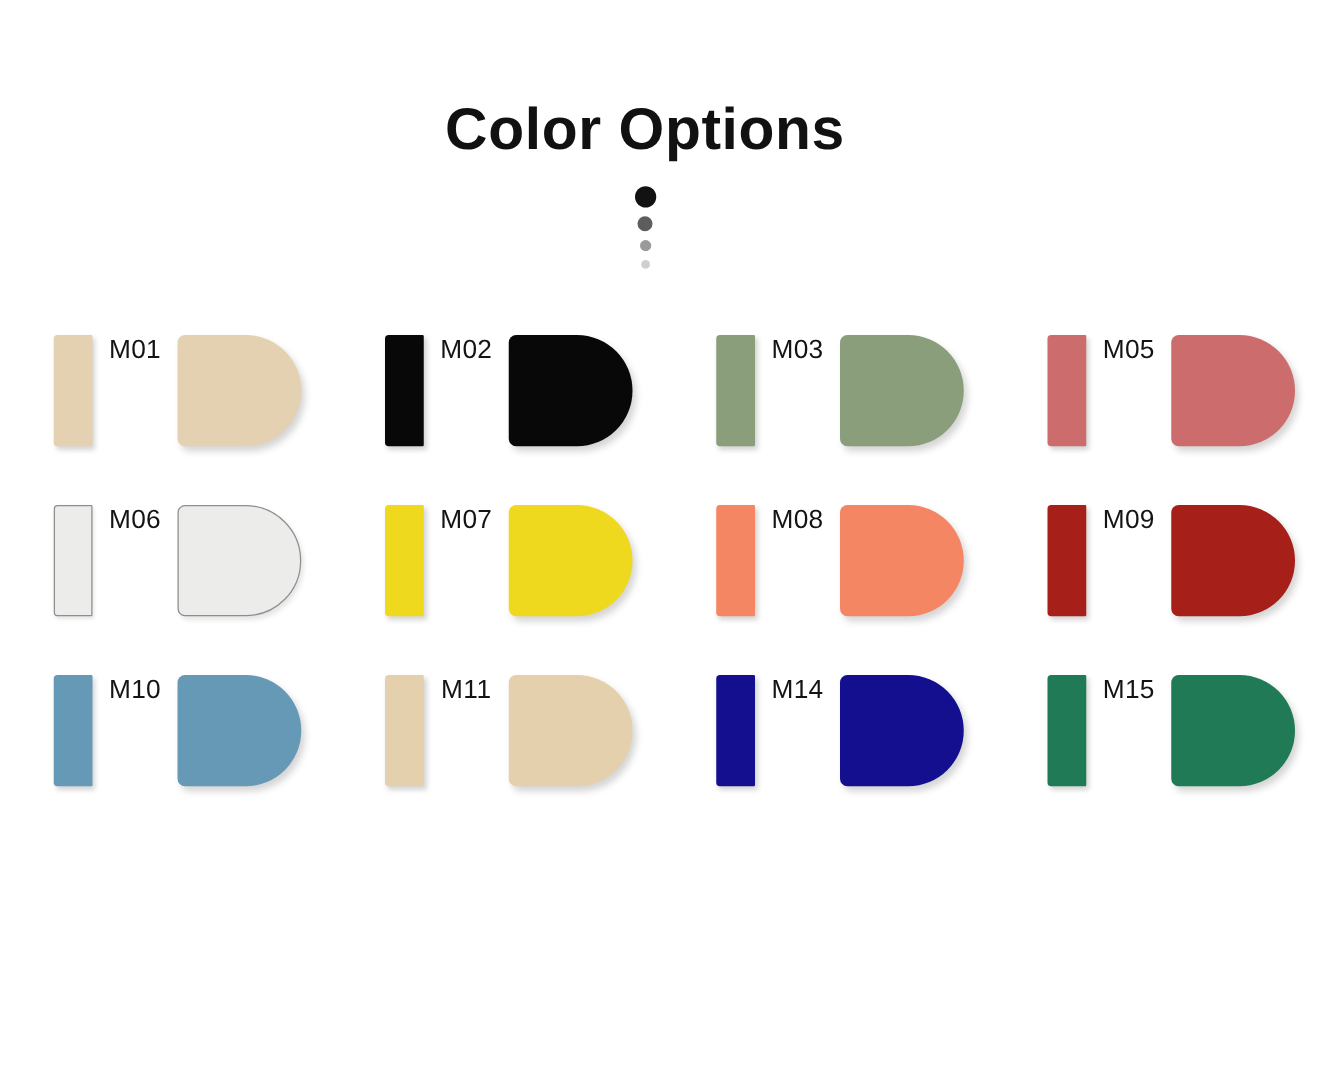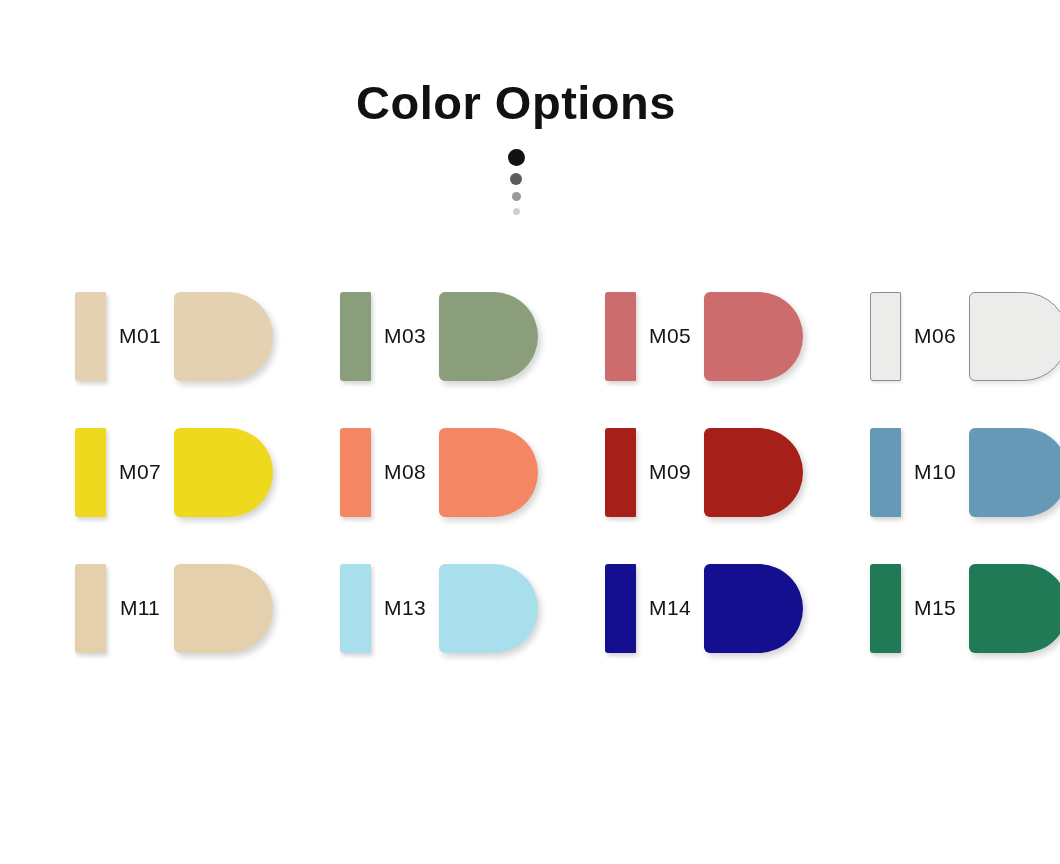--- a/index.html
+++ b/index.html
@@ -62,23 +62,22 @@
     grid-template-columns: repeat(4, 265px);
     grid-auto-rows: 136px;
     padding-top: 0;
   }
   .swatch-grid {
     top: 268px;
   }
   .swatch {
     position: relative;
     display: flex;
-    align-items: center;
+    align-items: flex-start;
     height: 136px;
-    margin-left: 32px;
   }
   .chip-small {
     width: 31px;
     height: 89px;
     margin-left: 43px;
     border-radius: 3px 1px 1px 3px;
     box-shadow: 2px 3px 4px rgba(0,0,0,0.17);
     flex: 0 0 auto;
   }
   .chip-label {
@@ -122,20 +121,25 @@
 </div>
 
 <div class="swatch-grid">
 
   <div class="swatch">
     <span class="chip-small" style="background: rgb(227, 209, 178);"></span>
     <span class="chip-label">M01</span>
     <span class="chip-large" style="background: rgb(227, 209, 178);"></span>
   </div>
 
+  <div class="swatch">
+    <span class="chip-small" style="background: rgb(8, 8, 8);"></span>
+    <span class="chip-label">M02</span>
+    <span class="chip-large" style="background: rgb(8, 8, 8);"></span>
+  </div>
 
   <div class="swatch">
     <span class="chip-small" style="background: rgb(139, 158, 124);"></span>
     <span class="chip-label">M03</span>
     <span class="chip-large" style="background: rgb(139, 158, 124);"></span>
   </div>
 
 
   <div class="swatch">
     <span class="chip-small" style="background: rgb(204, 108, 108);"></span>
@@ -173,25 +177,20 @@
     <span class="chip-large" style="background: rgb(102, 153, 181);"></span>
   </div>
 
   <div class="swatch">
     <span class="chip-small" style="background: rgb(228, 208, 173);"></span>
     <span class="chip-label">M11</span>
     <span class="chip-large" style="background: rgb(228, 208, 173);"></span>
   </div>
 
 
-  <div class="swatch">
-    <span class="chip-small" style="background: rgb(169, 223, 236);"></span>
-    <span class="chip-label">M13</span>
-    <span class="chip-large" style="background: rgb(169, 223, 236);"></span>
-  </div>
 
   <div class="swatch">
     <span class="chip-small" style="background: rgb(19, 15, 143);"></span>
     <span class="chip-label">M14</span>
     <span class="chip-large" style="background: rgb(19, 15, 143);"></span>
   </div>
 
   <div class="swatch">
     <span class="chip-small" style="background: rgb(31, 122, 85);"></span>
     <span class="chip-label">M15</span>

